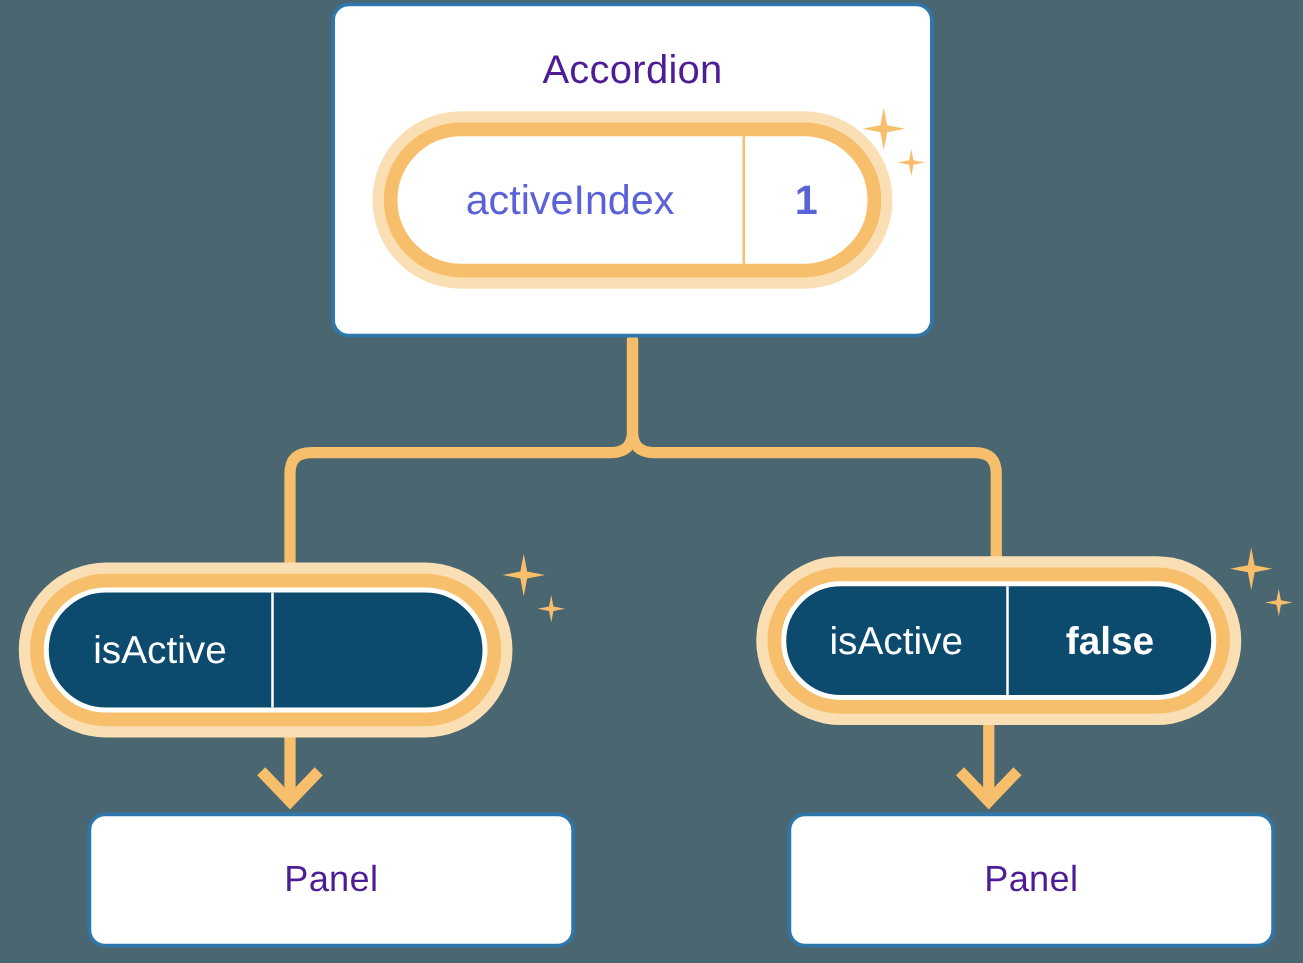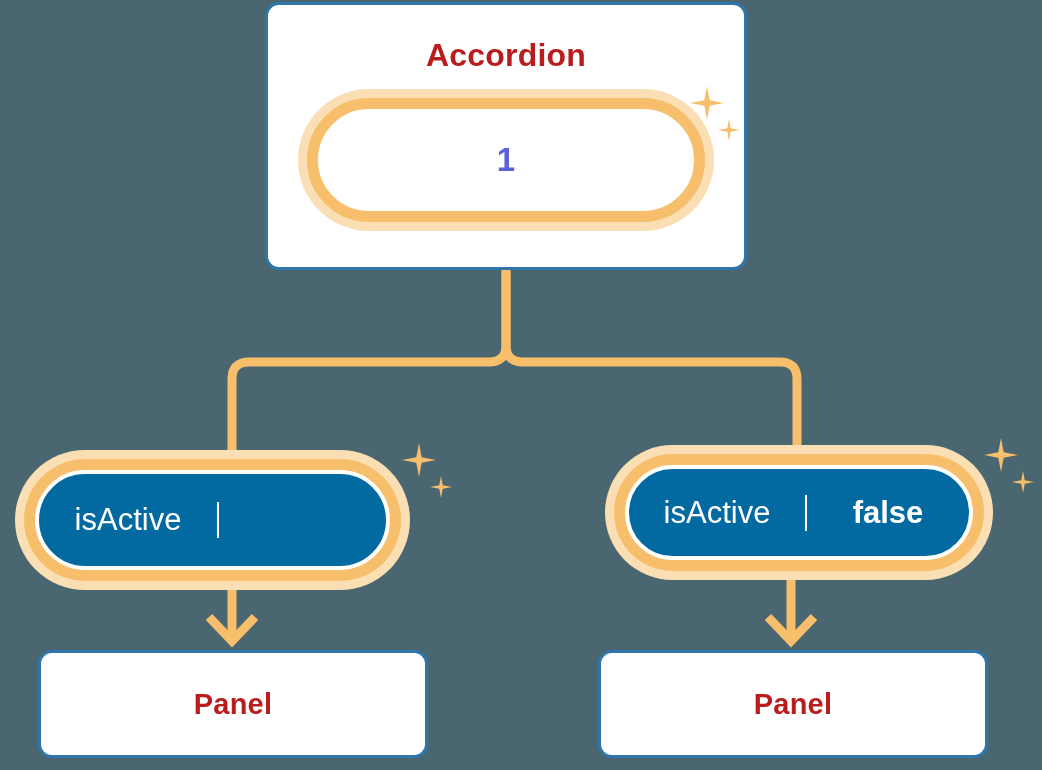--- a/index.html
+++ b/index.html
@@ -31,23 +31,23 @@
 
   
   .card {
     position: absolute;
     background: #ffffff;
     border: 3px solid #2f77ab;
     border-radius: 14px;
     box-sizing: border-box;
   }
   .card-title {
-    color: #b91c1c;
+    color: #4c1d95;
     font-size: 32px;
-    font-weight: 700;
+    font-weight: 400;
     text-align: center;
     letter-spacing: 0.2px;
   }
 
   #accordion-card {
     left: 265px;
     top: 2px;
     width: 482px;
     height: 268px;
   }
@@ -55,20 +55,21 @@
     margin-top: 32px;
   }
 
   .panel-card {
     width: 390px;
     height: 108px;
     top: 650px;
     display: flex;
     align-items: center;
     justify-content: center;
+    margin-left: 32px;
   }
   #panel-left  { left: 38px; }
   #panel-right { left: 598px; }
   .panel-card .card-title { font-size: 29px; margin: 0; }
 
   
   .pill {
     position: absolute;
     box-sizing: border-box;
     display: flex;
@@ -99,24 +100,23 @@
     border-right: 2px solid #f7bf6b;
   }
   #pill-activeindex .pill-val {
     flex: 1;
     font-size: 33px;
     font-weight: bold;
   }
 
   
   .pill-purple {
-    background: #0369a1;
+    background: #0c4a6e;
     border: 4px solid #ffffff;
     box-shadow: 0 0 0 11px #f7bf6b, 0 0 0 20px #fbdfb4;
-    align-items: center;
   }
   .pill-purple .pill-key,
   .pill-purple .pill-val {
     color: #ffffff;
     display: flex;
     align-items: center;
     justify-content: center;
   }
   .pill-purple .pill-key {
     flex: 1;
@@ -194,20 +194,21 @@
       <line x1="791" y1="562" x2="791" y2="640" stroke="#f7bf6b" stroke-width="9"></line>
       <path d="M 768 617 L 791 641 L 814 617" fill="none" stroke="#f7bf6b" stroke-width="9" stroke-linecap="butt" stroke-linejoin="miter"></path>
     </g>
   </svg>
 
   <div id="accordion-card" class="card">
     <div class="card-title">Accordion</div>
   </div>
 
   <div id="pill-activeindex" class="pill">
+    <div class="pill-key">activeIndex</div>
     <div class="pill-val">1</div>
   </div>
 
   <div id="sparkles-top" class="sparkle-group">
     <div class="sparkle spark-big"></div>
     <div class="sparkle spark-small"></div>
   </div>
 
   <div id="pill-left" class="pill pill-purple">
     <div class="pill-key">isActive</div>

